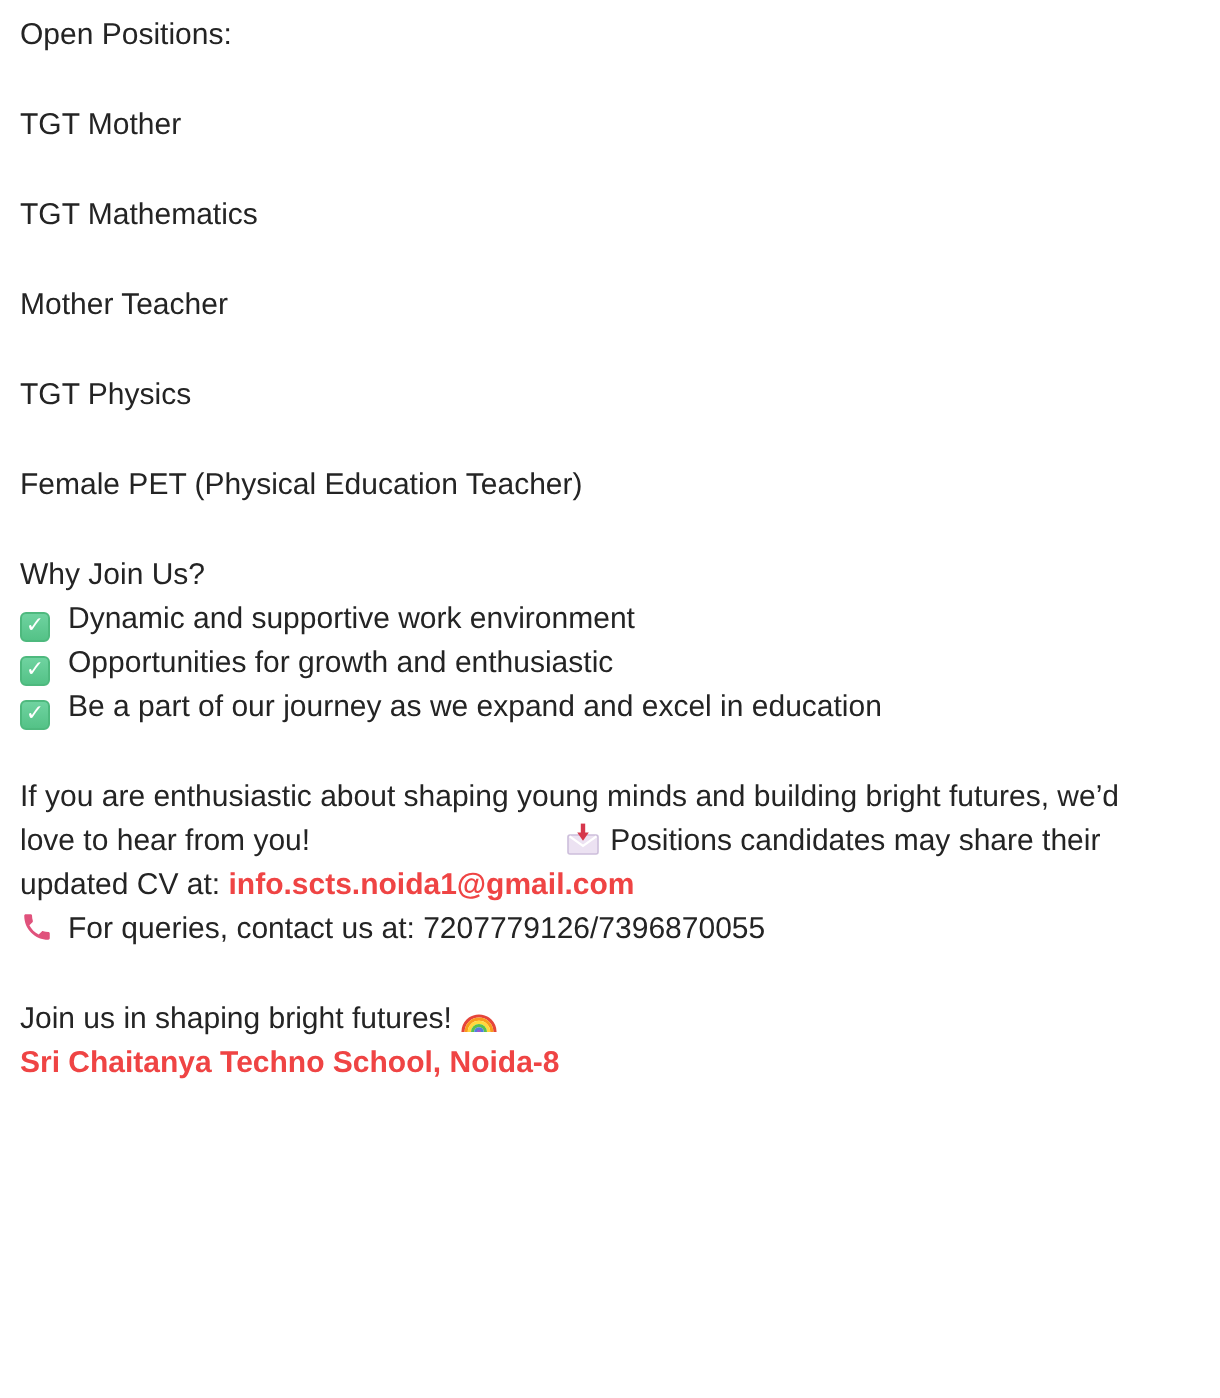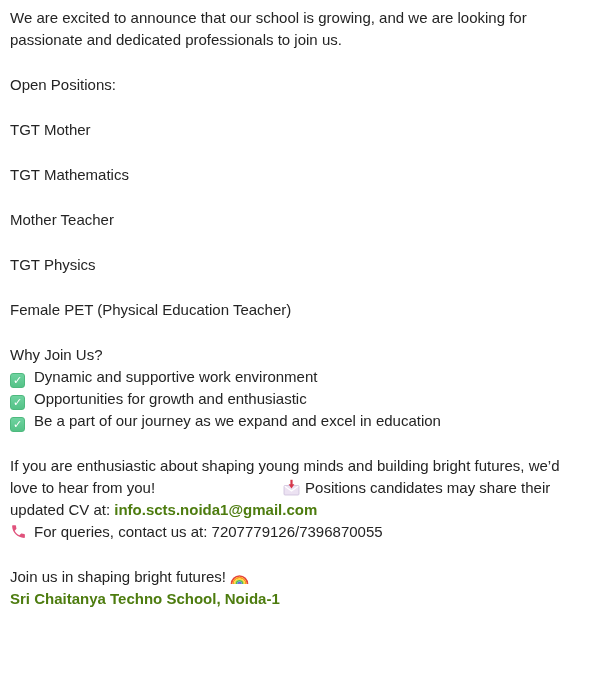--- a/index.html
+++ b/index.html
@@ -33,35 +33,34 @@
     text-align: center;
     vertical-align: -2px;
     margin-right: 9px;
   }
 
   .gap { display: inline-block; width: 128px; }
 
   .icon-svg { vertical-align: -3px; }
 
   a.link {
-    color: #4d7c0f;
+    color: #ef4444;
     font-weight: 600;
     text-decoration: none;
   }
 
   .phone-svg { vertical-align: -3px; margin-right: 7px; }
   .env-svg { vertical-align: -3px; margin-right: 5px; }
   .rainbow-svg { vertical-align: -2px; margin-left: 4px; }
 </style>
 </head>
 <body>
 
 <div class="message">
 
-  <p><span>We are excited to announce that our school is growing, and we are looking for</span><br><span>passionate and dedicated professionals to join us.</span></p>
 
   <p>Open Positions:</p>
 
   <p>TGT Mother</p>
   <p>TGT Mathematics</p>
   <p>Mother Teacher</p>
   <p>TGT Physics</p>
   <p>Female PET (Physical Education Teacher)</p>
 
   <p>
@@ -87,16 +86,16 @@
 
   <p class="last">
     <span>Join us in shaping bright futures!</span><svg class="rainbow-svg" width="19" height="12" viewBox="0 0 19 12">
         <path d="M1.5 12 A8 8 0 0 1 17.5 12" fill="none" stroke="#e5453b" stroke-width="1.6"></path>
         <path d="M3.1 12 A6.4 6.4 0 0 1 15.9 12" fill="none" stroke="#f99b1c" stroke-width="1.6"></path>
         <path d="M4.7 12 A4.8 4.8 0 0 1 14.3 12" fill="none" stroke="#ffd93b" stroke-width="1.6"></path>
         <path d="M6.3 12 A3.2 3.2 0 0 1 12.7 12" fill="none" stroke="#59c04c" stroke-width="1.6"></path>
         <path d="M7.9 12 A1.6 1.6 0 0 1 11.1 12" fill="none" stroke="#4f7de0" stroke-width="1.6"></path>
         <path d="M9 12 A0.5 0.5 0 0 1 10 12" fill="none" stroke="#9b59d0" stroke-width="1.2"></path>
       </svg><br>
-    <a class="link" href="#">Sri Chaitanya Techno School, Noida-1</a>
+    <a class="link" href="#">Sri Chaitanya Techno School, Noida-8</a>
   </p>
 
 </div>
 
 </body></html>

